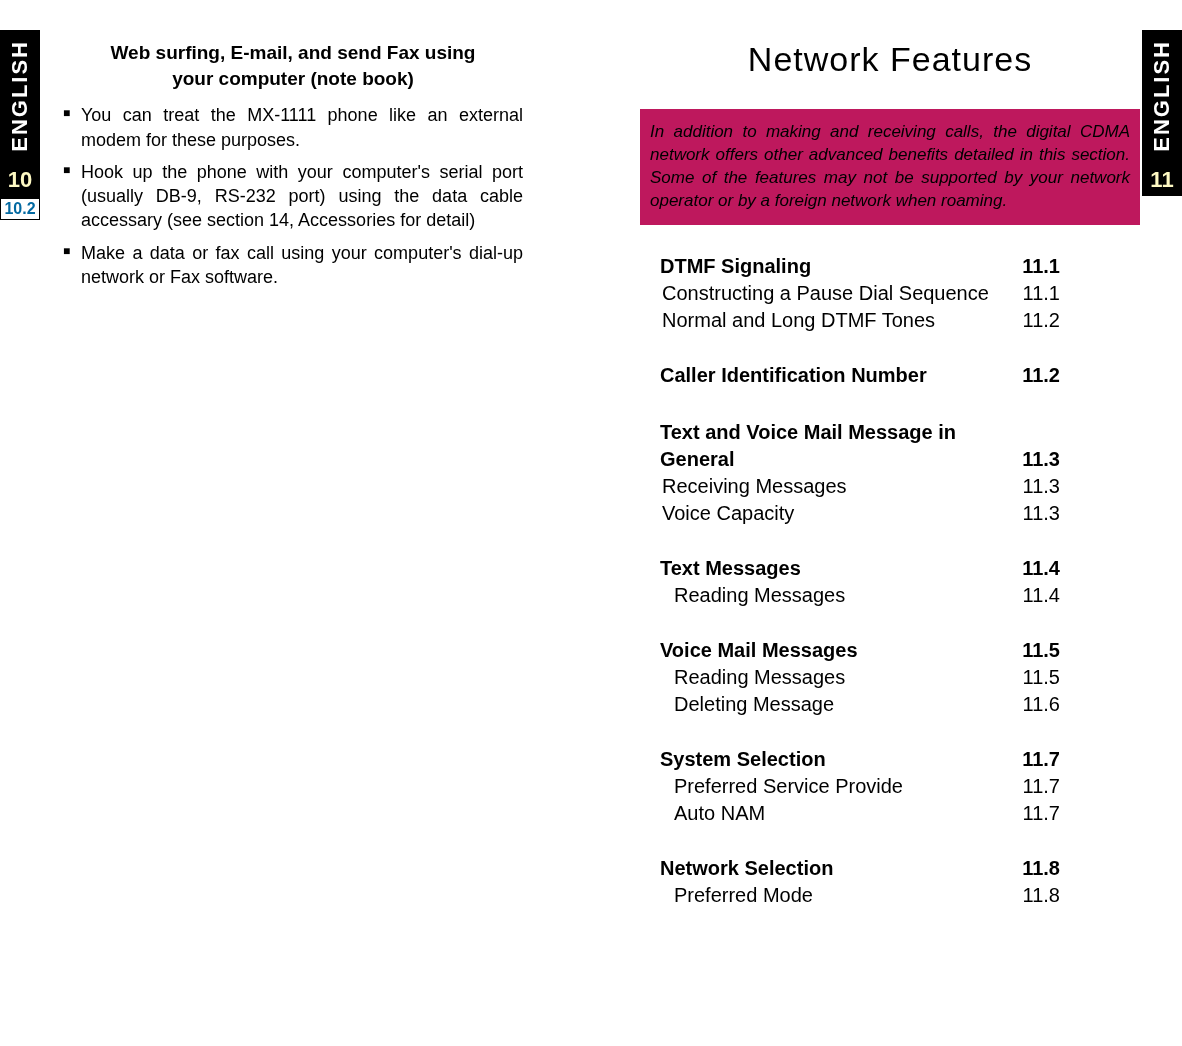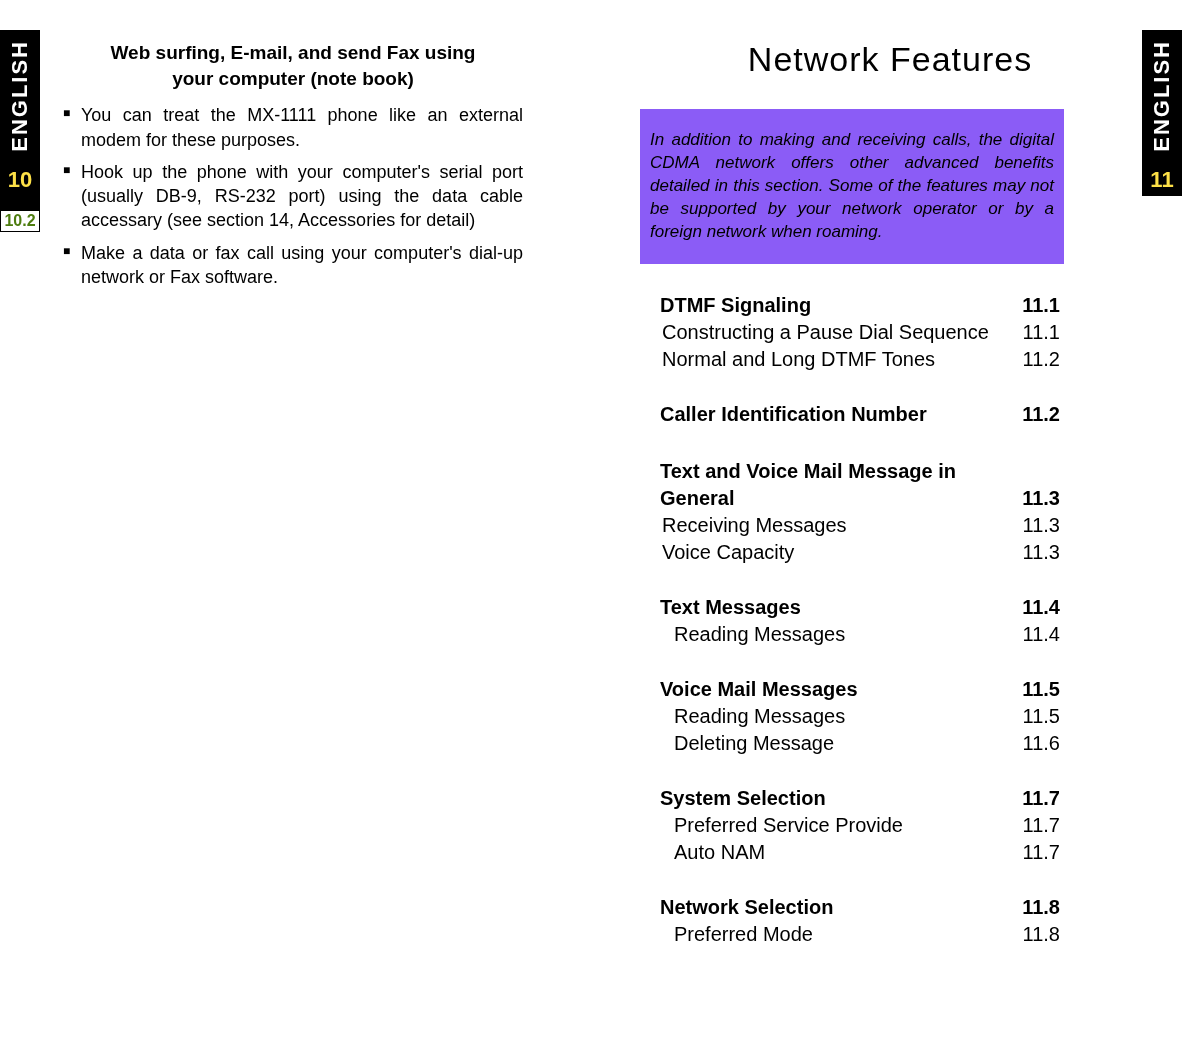--- a/index.html
+++ b/index.html
@@ -30,38 +30,38 @@
     writing-mode: vertical-rl;
     transform: rotate(180deg);
     letter-spacing: 2px;
     padding: 10px 0;
     font-size: 22px;
     font-weight: 900;
   }
 
   .chapter-box {
     background: #000;
-    color: #fde047;
+    color: #fef9c3;
     width: 40px;
     text-align: center;
     font-weight: bold;
     font-size: 22px;
     padding: 3px 0;
     margin-top: 2px;
   }
 
   .subsection-box {
     background: #fff;
-    color: #4d7c0f;
+    color: #0369a1;
     border: 1px solid #000;
     width: 40px;
     text-align: center;
     font-size: 16px;
     padding: 1px 0;
-    margin-top: 14px;
+    margin-top: 2px;
   }
 
   .page-left, .page-right {
     position: absolute;
     top: 40px;
     width: 460px;
   }
   .page-left { left: 63px; }
   .page-right { left: 660px; }
 
@@ -92,28 +92,28 @@
 
   .right-title {
     font-family: Verdana, Geneva, sans-serif;
     font-size: 34px;
     text-align: center;
     margin-bottom: 30px;
     letter-spacing: 1px;
   }
 
   .intro-box {
-    background: #8b5cf6;
+    background: #be185d;
     font-style: italic;
     font-size: 17px;
-    padding: 20px 10px;
+    padding: 12px 10px;
     line-height: 1.35;
     text-align: justify;
     margin-bottom: 28px;
-    width: 424px;
+    width: 500px;
     margin-left: -20px;
   }
 
   .toc { font-size: 20px; }
   .toc-row {
     display: flex;
     justify-content: space-between;
     line-height: 1.35;
     padding-right: 60px;
   }

